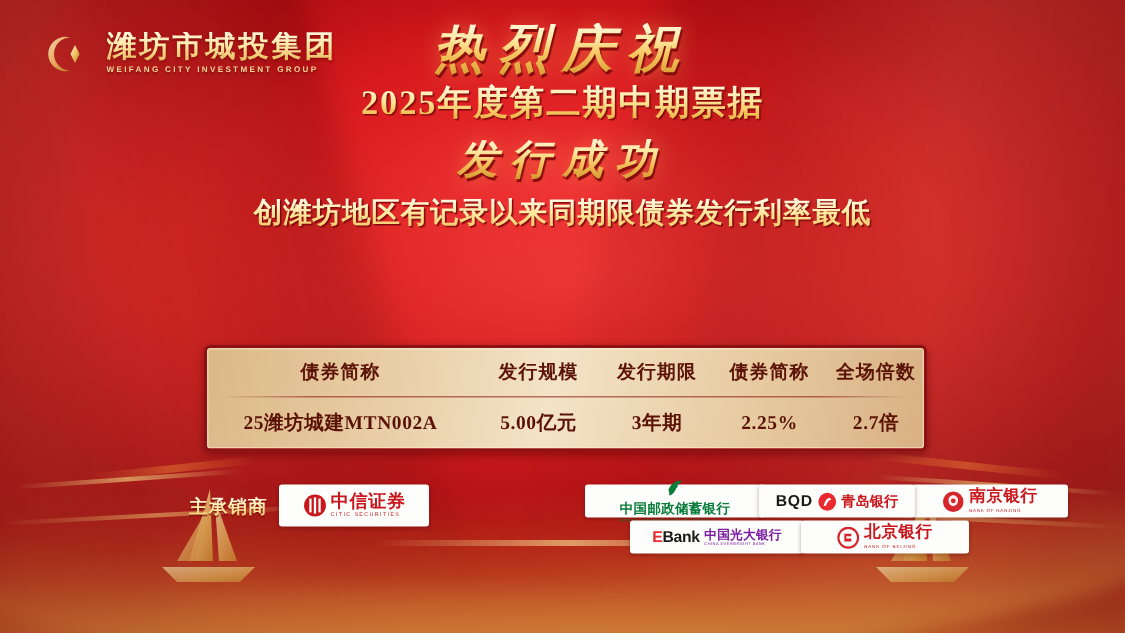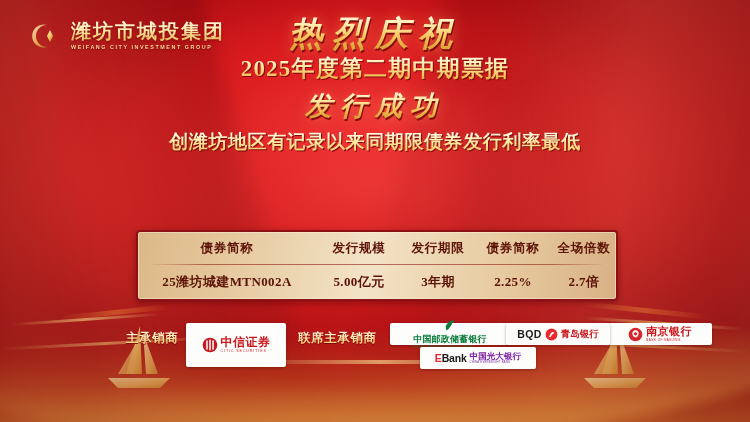--- a/index.html
+++ b/index.html
@@ -124,21 +124,21 @@
   .lbl-lead{left:126px;top:8px;}
   .lbl-joint{left:298px;top:8px;}
   .divider{position:absolute;left:283px;top:2px;width:1px;height:26px;
       background:linear-gradient(to bottom,rgba(255,220,150,0),rgba(255,225,160,.75),rgba(255,220,150,0));}
   .chip{position:absolute;background:#fdfdfb;border-radius:2px;
       display:flex;align-items:center;justify-content:center;gap:3px;
       box-shadow:0 1px 3px rgba(60,0,0,.35);padding:0 4px;}
   .chip-cn{font-family:"Liberation Serif","DejaVu Serif",serif;font-weight:700;color:#c8171d;white-space:nowrap;}
   .chip-en{font-family:"Liberation Sans",sans-serif;color:#c8171d;white-space:nowrap;}
   .chip-stack{display:flex;flex-direction:column;align-items:flex-start;justify-content:center;line-height:1;}
-  .citic{left:186px;top:1px;width:92px;height:44px;}
+  .citic{left:186px;top:1px;width:92px;height:28px;}
   .citic .chip-cn{font-size:12px;letter-spacing:.5px;}
   .citic .chip-en{font-size:3.6px;letter-spacing:.9px;margin-top:2.5px;}
   .psbc{left:390px;top:1px;width:112px;height:22px;flex-direction:column;}
   .psbc .chip-cn{font-size:9px;letter-spacing:.2px;color:#0a7d3c;}
   .psbc .chip-en{font-size:3px;letter-spacing:.35px;color:#0a7d3c;margin-top:2px;}
   .bqd{left:506px;top:1px;width:96px;height:22px;}
   .bqd .bqd-txt{font-family:"Liberation Sans",sans-serif;font-size:10.5px;font-weight:700;color:#1a1a1a;letter-spacing:.4px;}
   .bqd .chip-cn{font-size:9.5px;}
   .nanjing{left:608px;top:1px;width:96px;height:22px;}
   .nanjing .chip-cn{font-size:11px;letter-spacing:.4px;}
@@ -242,21 +242,20 @@
       <div class="cell c0">25潍坊城建MTN002A</div>
       <div class="cell c1">5.00亿元</div>
       <div class="cell c2">3年期</div>
       <div class="cell c3">2.25%</div>
       <div class="cell c4">2.7倍</div>
     </div>
   </div>
 
   <div class="uw">
     <div class="uw-label lbl-lead">主承销商</div>
-    <div class="uw-label lbl-joint">联席主承销商</div>
     <div class="divider"></div>
 
     <div class="chip citic">
       <svg class="mini" width="16" height="16" viewBox="0 0 16 16">
         <circle cx="8" cy="8" r="7.3" fill="#c8171d"></circle>
         <rect x="4.2" y="3.4" width="1.5" height="9.2" fill="#fff"></rect>
         <rect x="7.25" y="2.6" width="1.5" height="10.8" fill="#fff"></rect>
         <rect x="10.3" y="3.4" width="1.5" height="9.2" fill="#fff"></rect>
       </svg>
       <div class="chip-stack">
@@ -298,15 +297,25 @@
     </div>
 
     <div class="chip ceb">
       <span class="eb"><span style="color:#e8292f">E</span><span style="color:#1a1a1a;">Bank</span></span>
       <div class="chip-stack">
         <div class="chip-cn">中国光大银行</div>
         <div class="chip-en">CHINA EVERBRIGHT BANK</div>
       </div>
     </div>
 
+    <div class="chip boj">
+      <svg class="mini" width="15" height="15" viewBox="0 0 16 16">
+        <circle cx="8" cy="8" r="7" fill="none" stroke="#d6262c" stroke-width="1.5"></circle>
+        <path d="M5.2 5.2 H10.2 V7 H6.6 V8.6 H10.2 V10.6 H5.2 Z" fill="#d6262c"></path>
+      </svg>
+      <div class="chip-stack">
+        <div class="chip-cn">北京银行</div>
+        <div class="chip-en">BANK OF BEIJING</div>
+      </div>
+    </div>
   </div>
 
 </div>
 
 </body></html>

